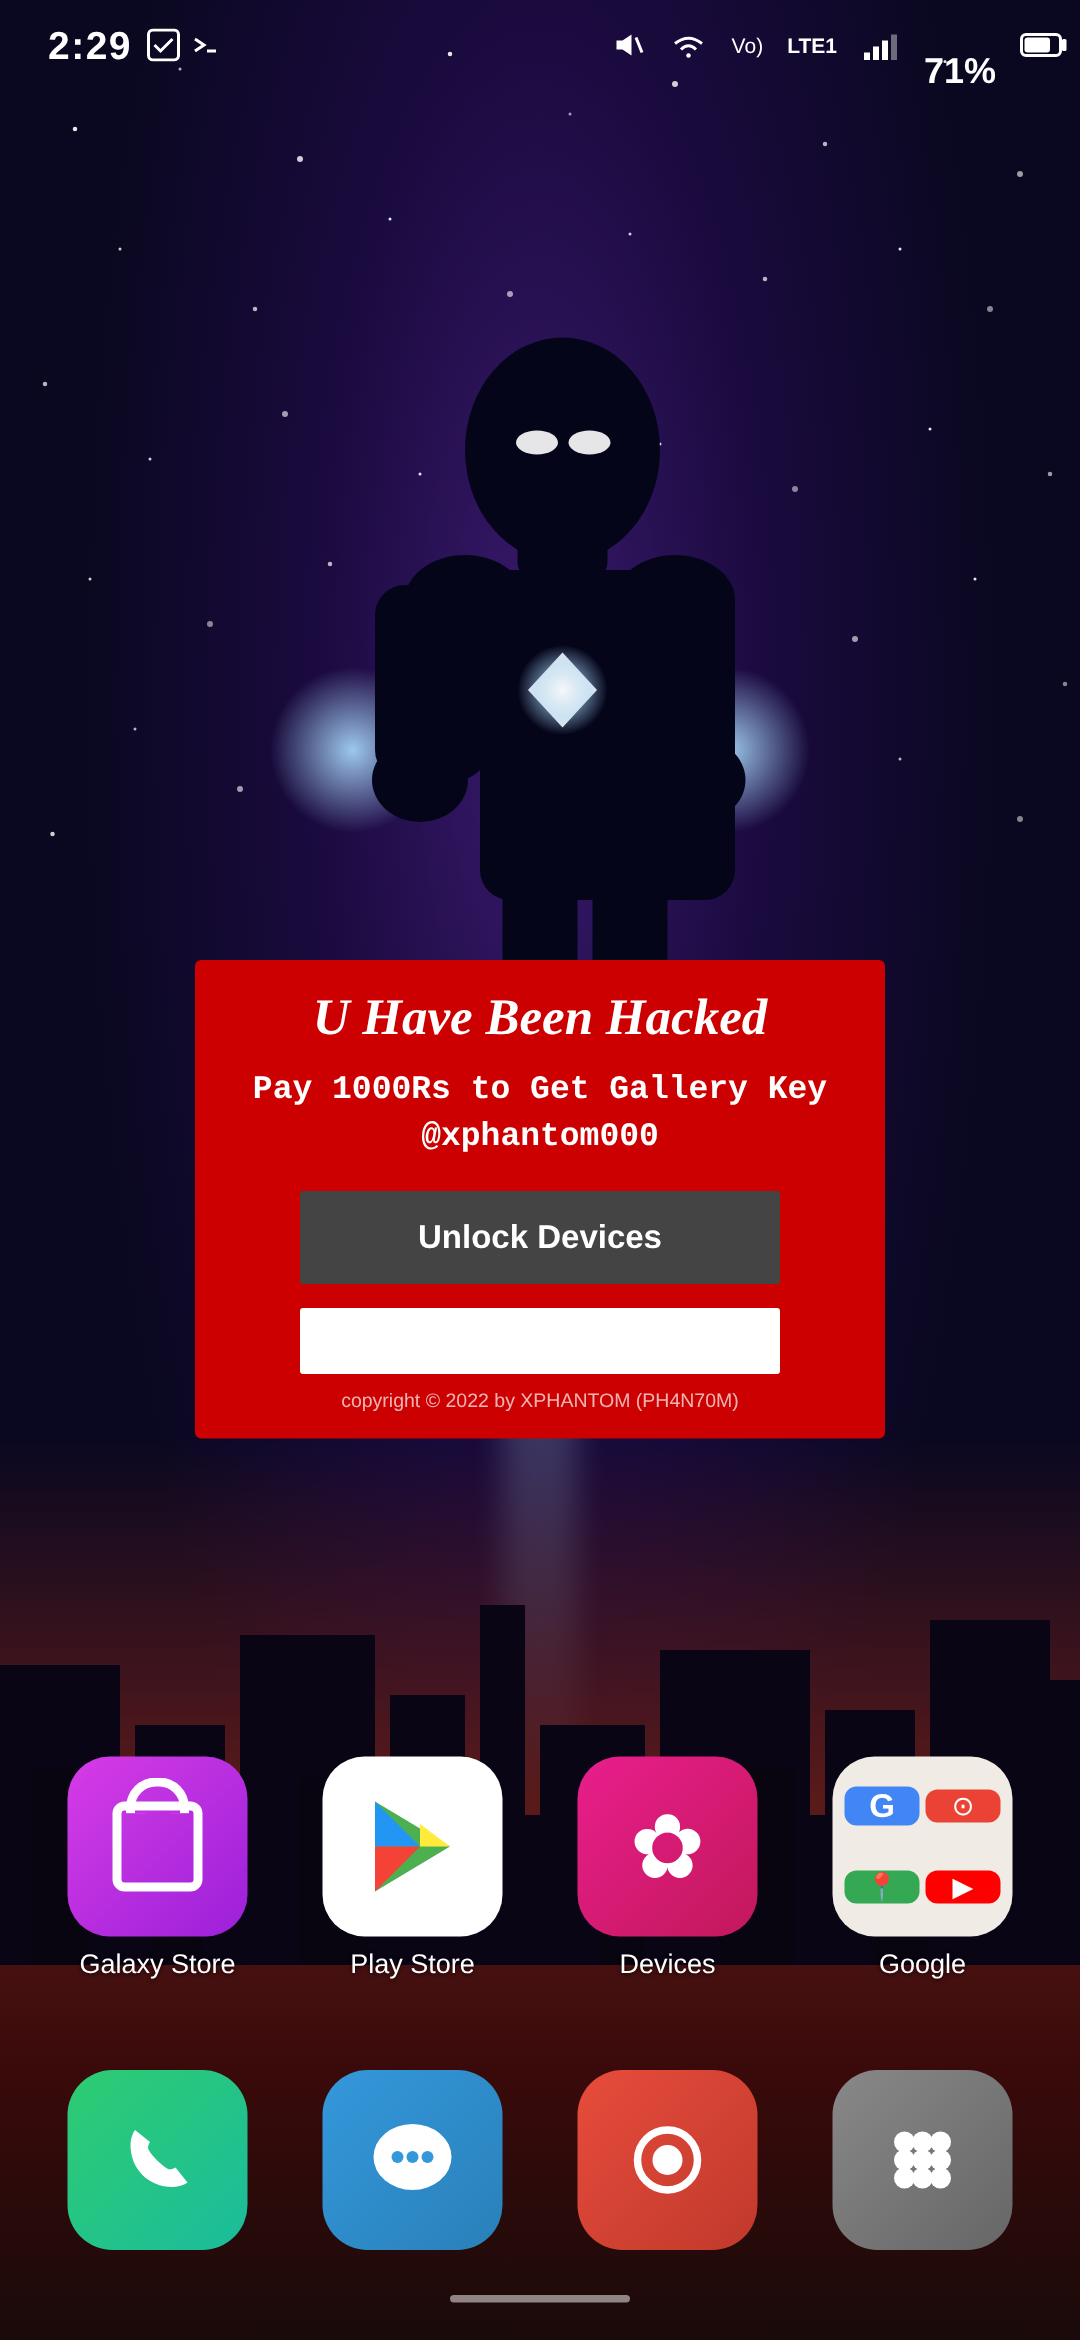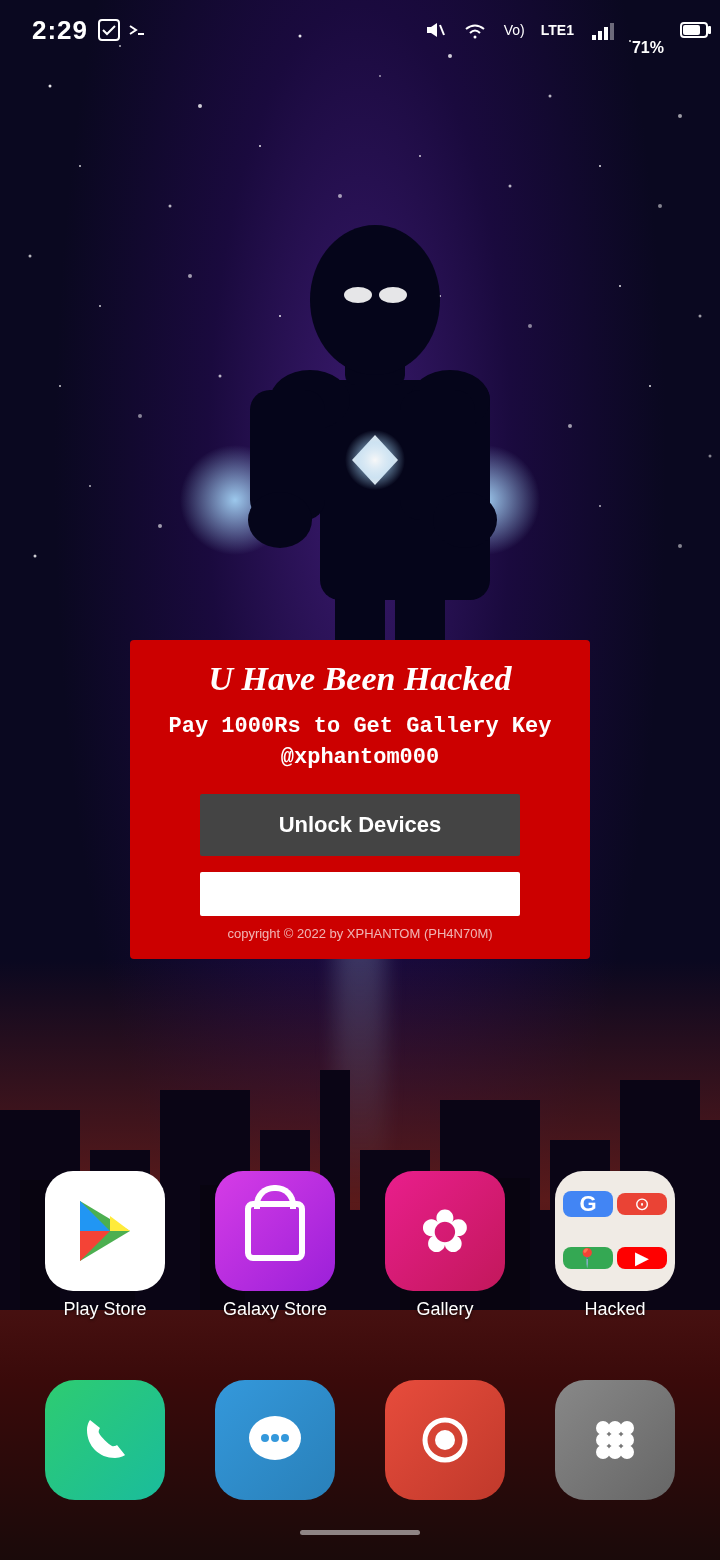--- a/index.html
+++ b/index.html
@@ -95,21 +95,21 @@
       gap: 6px;
     }
     .status-right {
       display: flex;
       align-items: center;
       gap: 16px;
       color: white;
       font-size: 18px;
     }
     .battery-text {
-      font-size: 16px;
+      font-size: 24px;
       font-weight: bold;
       margin-top: 36px;
     }
 
     
     .hack-overlay {
       position: absolute;
       top: 640px;
       left: 50%;
       transform: translateX(-50%);
@@ -513,53 +513,53 @@
   <button class="unlock-button">Unlock Devices</button>
   <input class="key-input" type="text" placeholder="" style="">
   <div class="copyright-text">copyright © 2022 by XPHANTOM (PH4N70M)</div>
 </div>
 
 <div class="dock-area">
 
   <div class="app-row">
 
     <div class="app-icon-container">
+      <div class="app-icon icon-galaxy-store">
+        <div class="bag-icon"></div>
+      </div>
+      <span class="app-label">Galaxy Store</span>
+    </div>
+
+    <div class="app-icon-container">
       <div class="app-icon icon-play-store" style="overflow:hidden;">
         <svg width="70" height="70" viewBox="0 0 70 70">
           <polygon points="10,5 60,35 10,65" fill="#4CAF50"></polygon>
           <polygon points="10,5 40,35 10,35" fill="#2196F3"></polygon>
           <polygon points="10,35 40,35 10,65" fill="#F44336"></polygon>
           <polygon points="40,35 60,35 40,20" fill="#FFEB3B"></polygon>
         </svg>
       </div>
       <span class="app-label">Play Store</span>
     </div>
 
     <div class="app-icon-container">
-      <div class="app-icon icon-galaxy-store">
-        <div class="bag-icon"></div>
-      </div>
-      <span class="app-label">Galaxy Store</span>
-    </div>
-
-    <div class="app-icon-container">
       <div class="app-icon icon-gallery">
         <span class="flower-icon">✿</span>
       </div>
-      <span class="app-label">Gallery</span>
+      <span class="app-label">Devices</span>
     </div>
 
     <div class="app-icon-container">
       <div class="app-icon" style="background:#f0ebe5; padding:8px; gap:4px; display:grid; grid-template-columns:1fr 1fr; grid-template-rows:1fr 1fr;">
         <div style="background:#4285F4; border-radius:8px; display:flex; align-items:center; justify-content:center; font-size:22px; font-weight:bold; color:white;">G</div>
         <div style="background:#EA4335; border-radius:8px; display:flex; align-items:center; justify-content:center; font-size:18px; color:white;">⊙</div>
         <div style="background:#34A853; border-radius:8px; display:flex; align-items:center; justify-content:center; font-size:18px; color:white;">📍</div>
         <div style="background:#FF0000; border-radius:8px; display:flex; align-items:center; justify-content:center; font-size:18px; color:white;">▶</div>
       </div>
-      <span class="app-label">Hacked</span>
+      <span class="app-label">Google</span>
     </div>
   </div>
 
 </div>
 
 <div class="bottom-dock">
 
   <div class="dock-icon dock-phone">
     <svg width="60" height="60" viewBox="0 0 60 60">
       <path d="M15,10 C15,10 12,14 12,20 C12,36 24,48 40,48 C46,48 50,45 50,45 L42,35 C42,35 39,37 37,36 C33,34 26,27 24,23 C23,21 25,18 25,18 Z" fill="white"></path>

